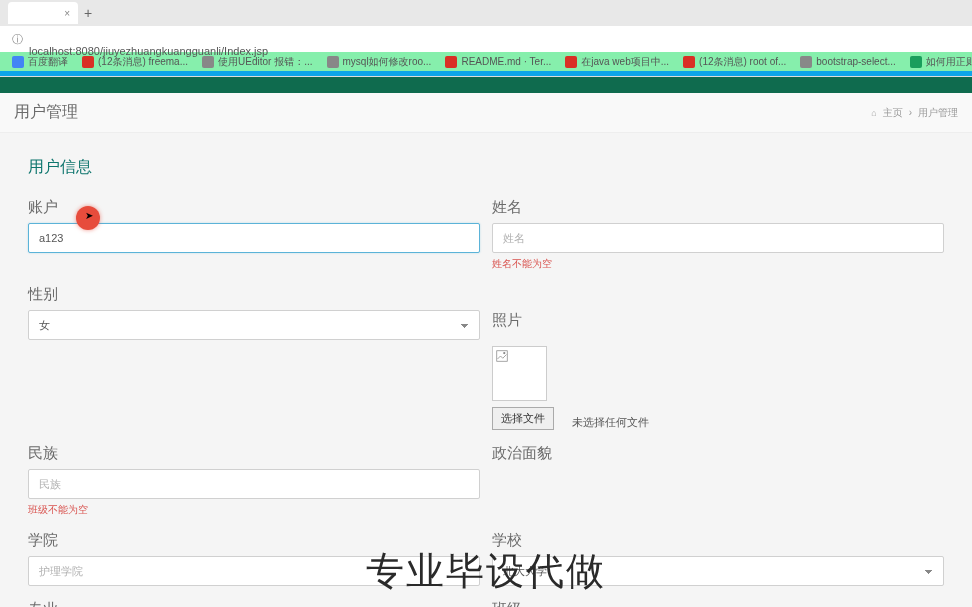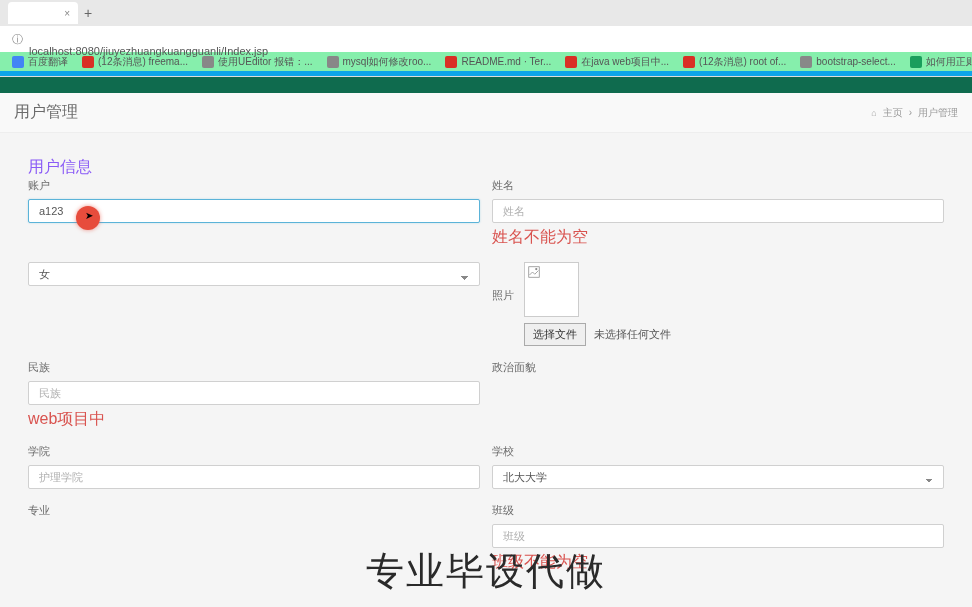--- a/index.html
+++ b/index.html
@@ -18,35 +18,35 @@
     .bm-ico { width: 12px; height: 12px; border-radius: 2px; flex-shrink: 0; }
     
     .green-bar { height: 16px; background: #0f6b4e; }
     
     .page-header { background: #f9f9f9; height: 40px; display: flex; align-items: center; padding: 12px 14px; justify-content: space-between; border-bottom: 1px solid #eee; }
     .page-title { font-size: 16px; color: #6b6b6b; font-weight: 400; }
     .breadcrumb { font-size: 10px; color: #999; display: flex; align-items: center; gap: 6px; }
     .bc-home { font-size: 9px; }
     
     .content { padding: 24px 28px 0 28px; }
-    .panel-title { font-size: 16px; color: #8b5cf6; }
+    .panel-title { font-size: 16px; color: #0f766e; margin-bottom: 20px; }
     
     .form-grid { display: grid; grid-template-columns: 1fr 1fr; column-gap: 12px; row-gap: 0; }
     .form-group { margin-bottom: 14px; }
-    .label { display: block; font-size: 11px; color: #6b6b6b; margin-bottom: 6px; }
-    .input, .select { width: 100%; height: 24px; border: 1px solid #d0d0d0; border-radius: 2px; padding: 0 10px; font-size: 11px; color: #555; background: #fff; }
+    .label { display: block; font-size: 15px; color: #6b6b6b; margin-bottom: 6px; }
+    .input, .select { width: 100%; height: 30px; border: 1px solid #d0d0d0; border-radius: 2px; padding: 0 10px; font-size: 11px; color: #555; background: #fff; }
     .input.focused { border-color: #5bb3d8; box-shadow: 0 0 2px rgba(91,179,216,0.4); }
     .input::placeholder { color: #b0b0b0; }
     .select { appearance: none; padding-right: 24px; background-image: linear-gradient(45deg, transparent 50%, #888 50%), linear-gradient(135deg, #888 50%, transparent 50%); background-position: calc(100% - 14px) 13px, calc(100% - 10px) 13px; background-size: 4px 4px; background-repeat: no-repeat; }
-    .error { color: #d9534f; font-size: 16px; margin-top: 4px; }
-    
-    .photo-group { display: flex; align-items: flex-start; gap: 10px; }
+    .error { color: #d9534f; font-size: 10px; margin-top: 4px; }
+    
+    .photo-group { display: flex; align-items: flex-start; gap: 10px; flex-direction: column; }
     .photo-box { width: 55px; height: 55px; border: 1px solid #ccc; position: relative; background: #fff; }
     .broken-img { position: absolute; top: 3px; left: 3px; width: 12px; height: 12px; }
-    .file-row { display: flex; align-items: center; gap: 8px; margin-top: 6px; }
+    .file-row { display: flex; align-items: flex-end; gap: 18px; margin-top: 6px; }
     .file-btn { padding: 3px 8px; border: 1px solid #aaa; background: #efefef; font-size: 11px; color: #333; cursor: pointer; }
     .file-txt { font-size: 11px; color: #555; }
     
     .cursor-dot { position: absolute; width: 24px; height: 24px; background: #e74c3c; border-radius: 50%; top: 206px; left: 76px; z-index: 100; box-shadow: 0 0 4px rgba(231,76,60,0.6); pointer-events: none; }
     .cursor-arrow { position: absolute; top: 4px; left: 9px; color: #000; font-size: 10px; }
     
     .watermark { position: absolute; bottom: 10px; left: 50%; transform: translateX(-50%); font-size: 38px; font-weight: 400; color: #2a2a2a; pointer-events: none; letter-spacing: 2px; }
   </style>
 </head>
 <body>
@@ -124,20 +124,21 @@
       <input class="input focused" type="text" value="a123" style="">
     </div>
 
     <div class="form-group">
       <label class="label">姓名</label>
       <input class="input" type="text" placeholder="姓名" style="">
       <div class="error">姓名不能为空</div>
     </div>
 
     <div class="form-group">
+      <label class="label">性别</label>
       <select class="select">
         <option>女</option>
       </select>
     </div>
 
     <div class="form-group">
       <div class="photo-group">
         <div>
           <label class="label" style="margin-top:26px;">照片</label>
         </div>
@@ -153,21 +154,21 @@
             <button class="file-btn">选择文件</button>
             <span class="file-txt">未选择任何文件</span>
           </div>
         </div>
       </div>
     </div>
 
     <div class="form-group">
       <label class="label">民族</label>
       <input class="input" type="text" placeholder="民族" style="">
-      <div class="error">web项目中</div>
+      <div class="error">班级不能为空</div>
     </div>
 
     <div class="form-group">
       <label class="label">政治面貌</label>
     </div>
 
     <div class="form-group">
       <label class="label">学院</label>
       <input class="input" type="text" placeholder="护理学院" style="">
     </div>

